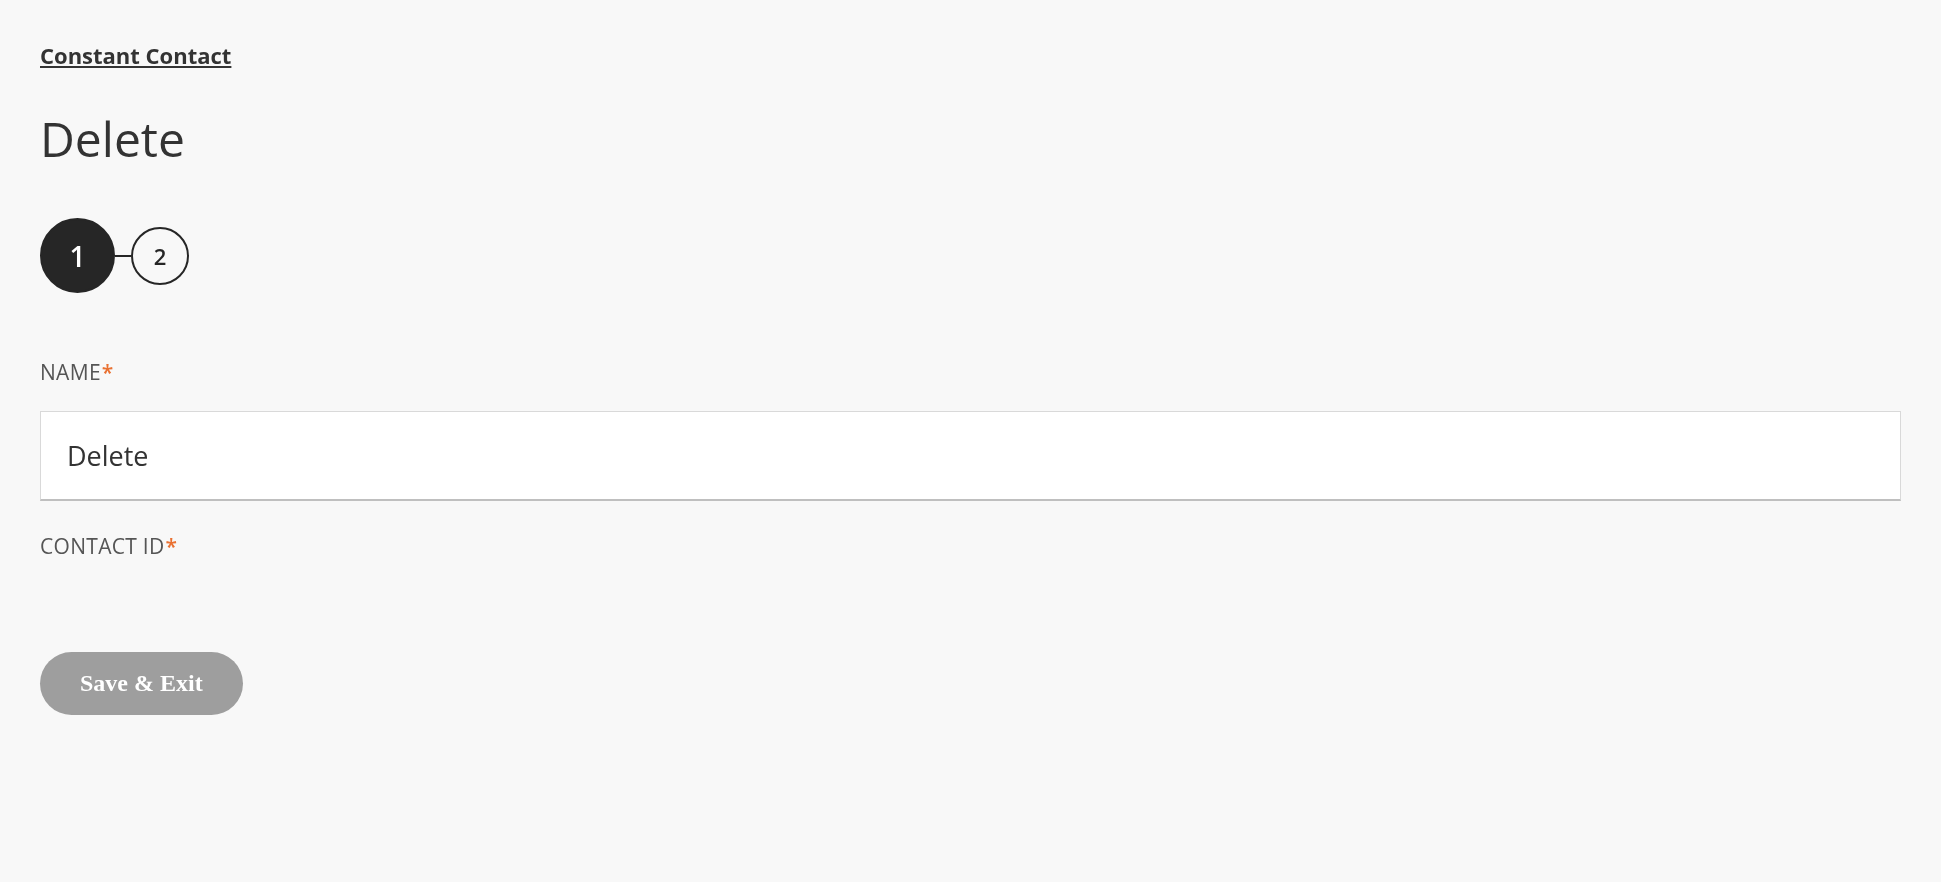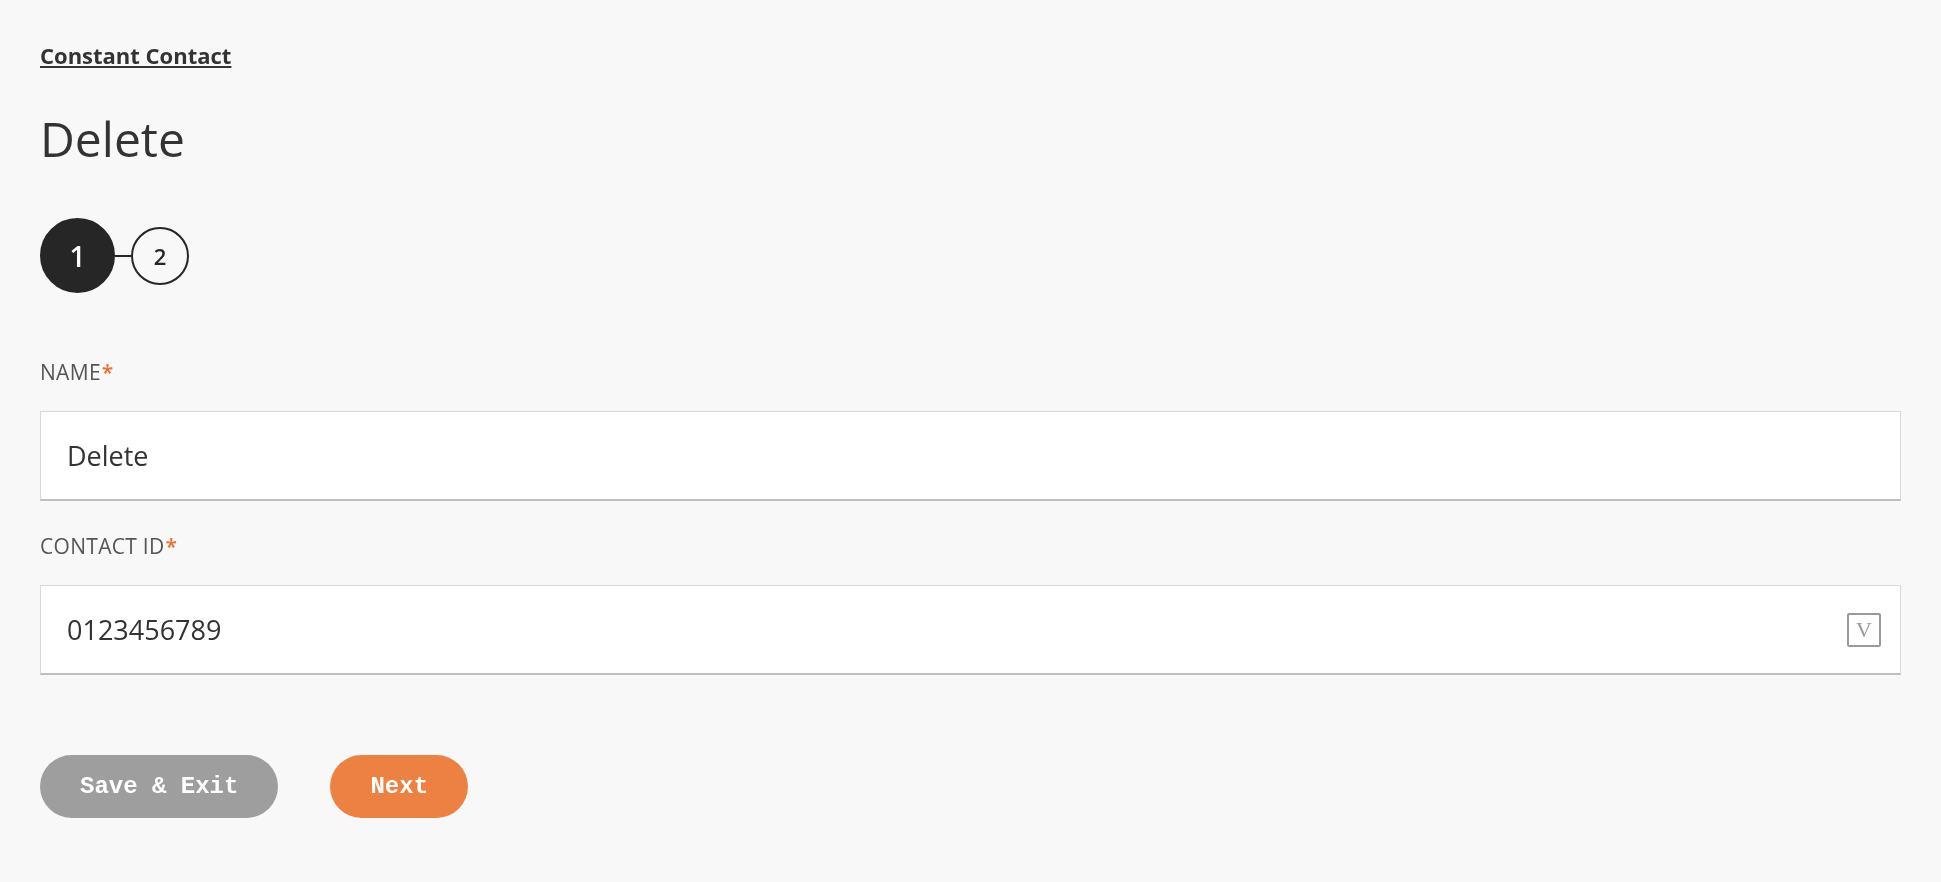--- a/index.html
+++ b/index.html
@@ -114,25 +114,26 @@
     }
     .actions {
       margin-top: 80px;
       display: flex;
       gap: 52px;
     }
     .btn {
       border: 0;
       border-radius: 999px;
       padding: 18px 40px;
-      font-family: Liberation Mono, monospace;
+      font-family: Liberation Serif, serif;
       font-size: 24px;
       font-weight: 600;
       color: #fff;
       cursor: pointer;
+      margin-top: 12px;
     }
     .btn-grey {
       background: #9e9e9e;
     }
     .btn-primary {
       background: #ed8142;
     }
   </style>
 </head>
 <body>
@@ -155,25 +156,20 @@
   </div>
   <div class="text-input-wrap">
     <input class="text-input" type="text" value="Delete" style="">
   </div>
 </div>
 
 <div class="field-block">
   <div class="field-label">
     <span>CONTACT ID</span><span class="req">*</span>
   </div>
-  <div class="text-input-wrap">
-    <input class="text-input" type="text" value="0123456789" style="">
-    <span class="badge-icon">V</span>
-  </div>
 </div>
 
 <div class="actions">
   <button class="btn btn-grey">Save &amp; Exit</button>
-  <button class="btn btn-primary">Next</button>
 </div>
 
 
 
 
 </body></html>

